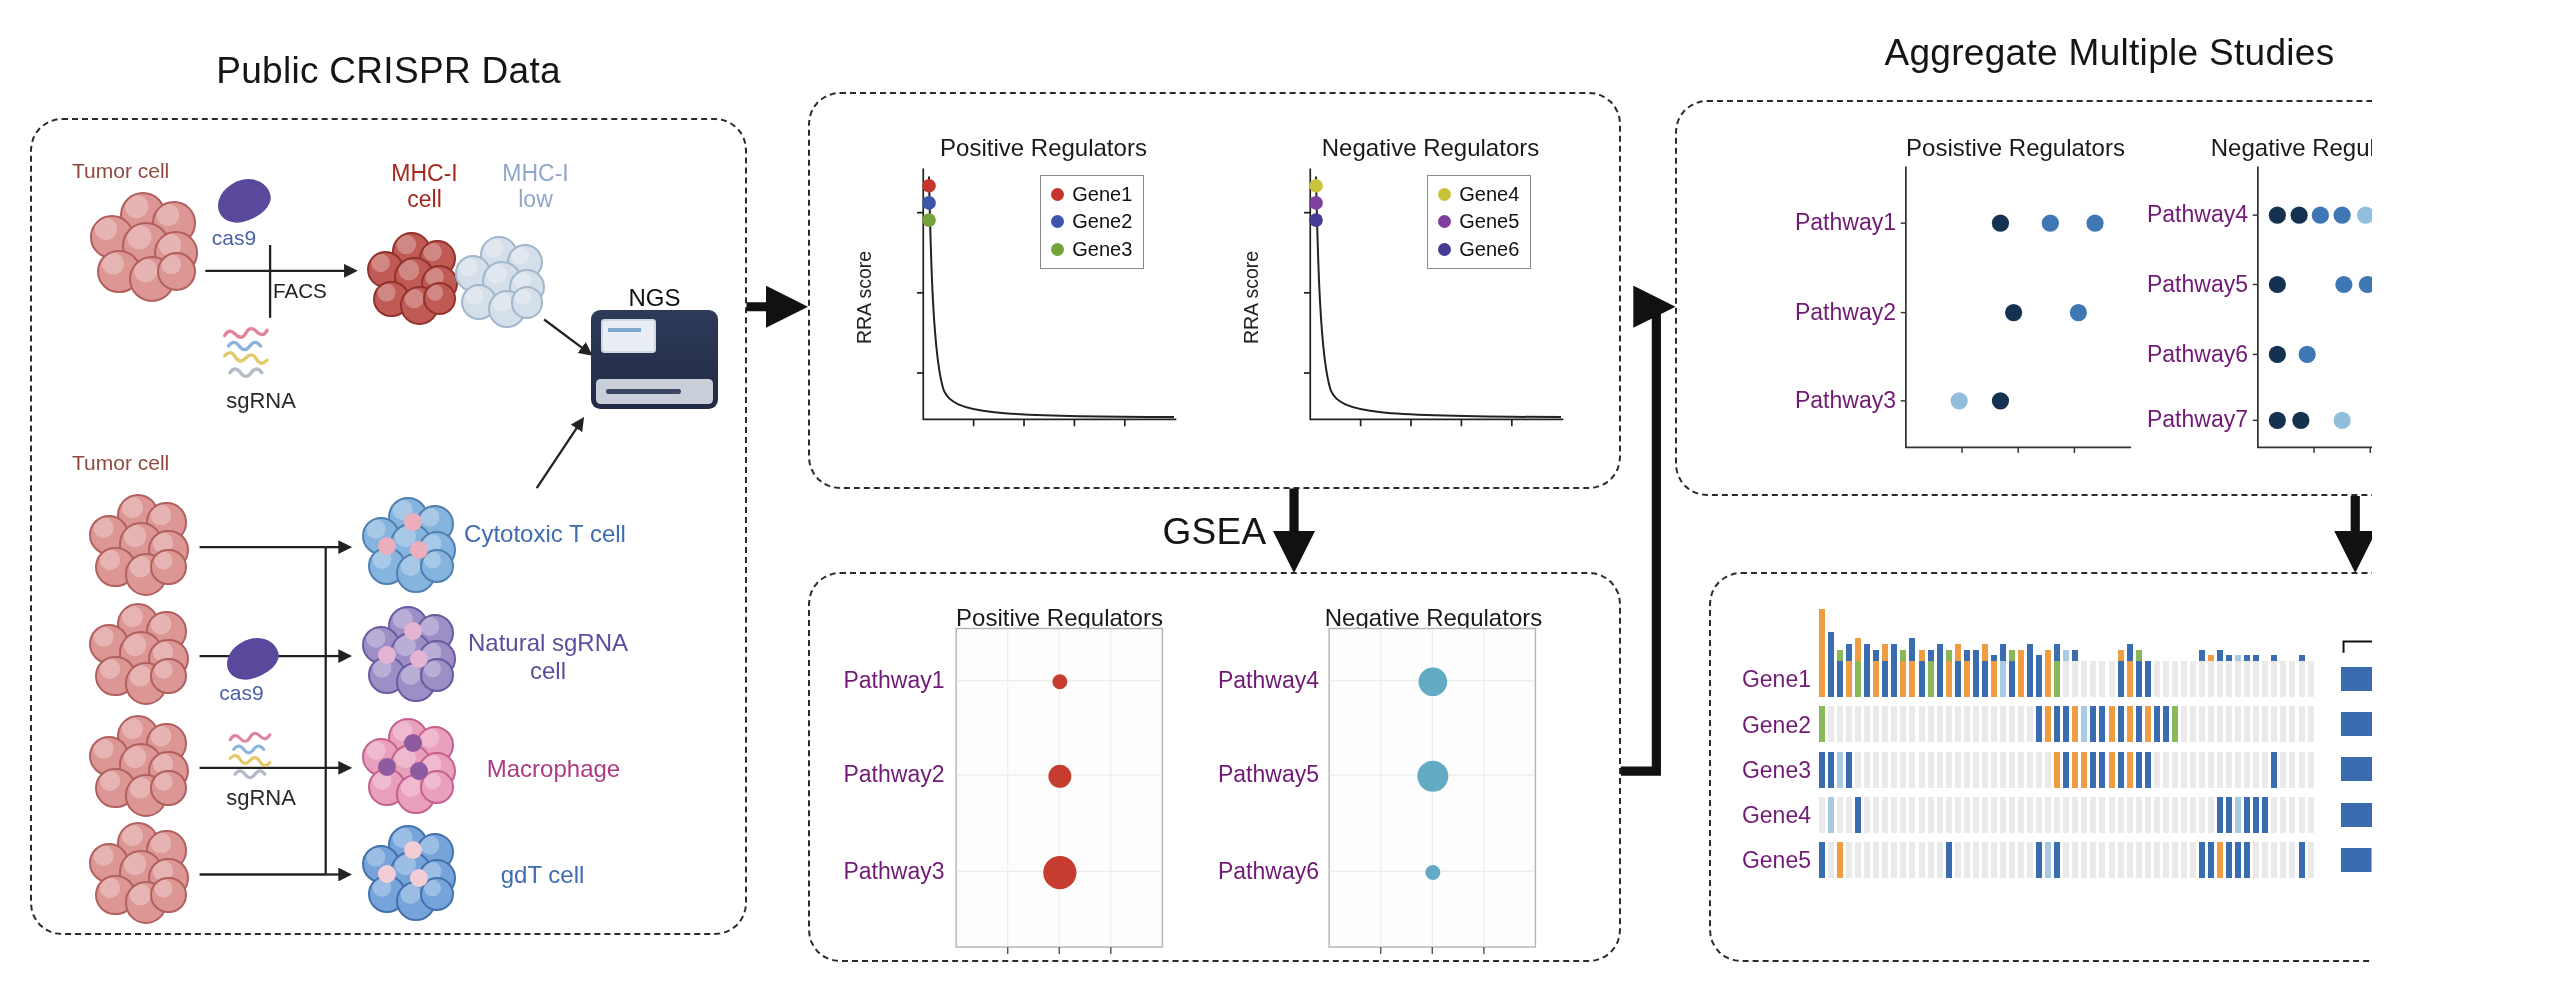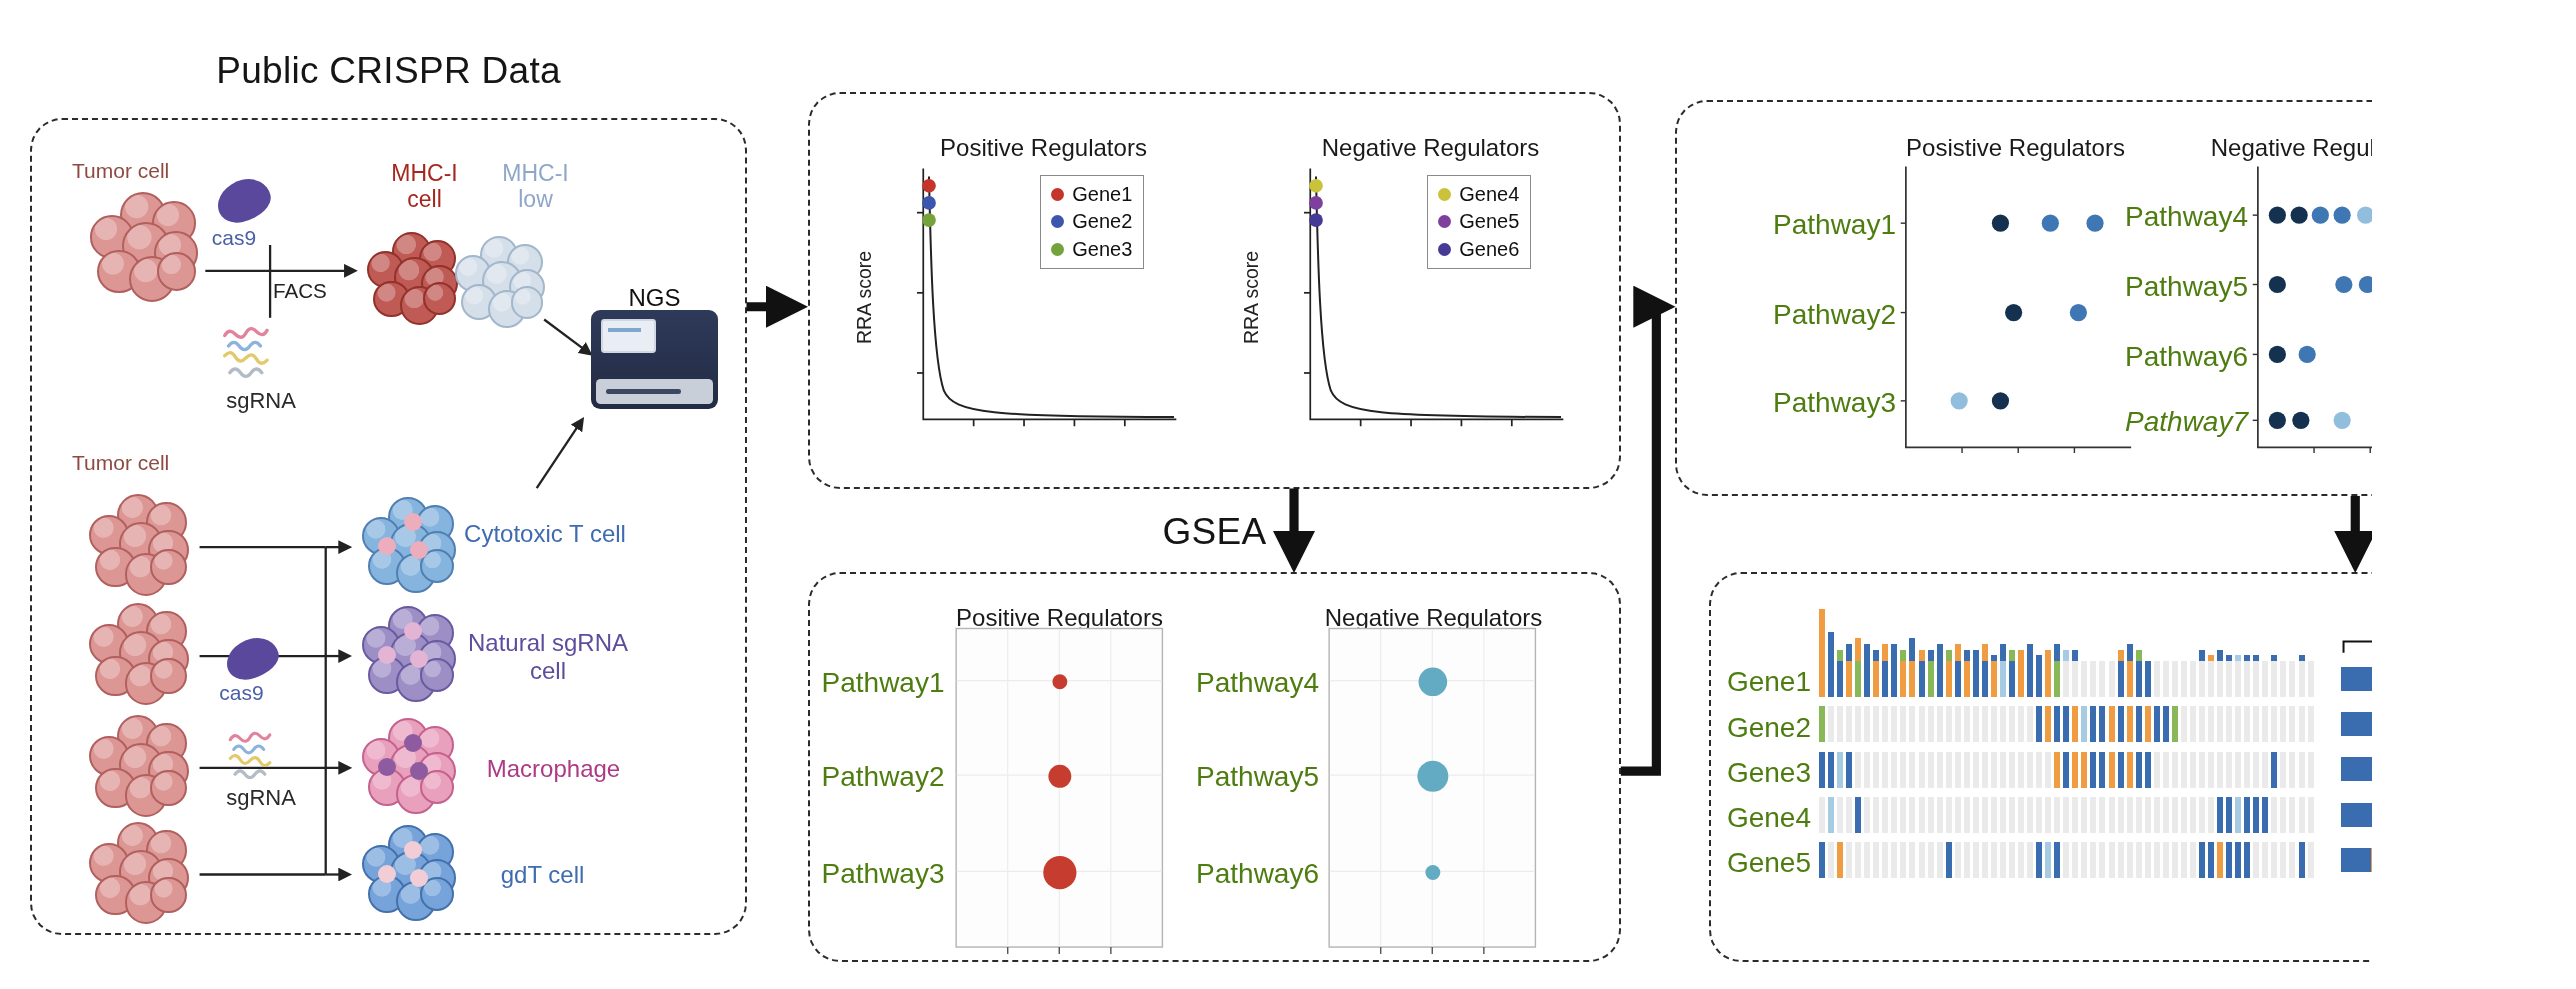--- a/index.html
+++ b/index.html
@@ -9,21 +9,21 @@
 .abs{position:absolute}
 .panel{position:absolute;border:2.3px dashed #2b2b2b;border-radius:32px}
 .section-title{position:absolute;font-size:37px;text-align:center;color:#151515;letter-spacing:0.3px}
 .sub-title{position:absolute;font-size:24px;text-align:center;color:#1a1a1a}
 .txt{position:absolute}
 .ylab{position:absolute;width:172px;font-size:19.5px;color:#222;text-align:center;transform:rotate(-90deg)}
 .legend{position:absolute;background:#fff;border:1.4px solid #8a8a8a;padding:6.9px 10.3px;display:flex;flex-direction:column;gap:4.6px;z-index:3}
 .legend .row{display:flex;align-items:center;gap:8px}
 .legend .dot{width:13px;height:13px;border-radius:50%;flex:0 0 auto}
 .legend .lab{font-size:20px;color:#111;white-space:nowrap}
-.pathway-label,.gene-label{position:absolute;font-size:28px;color:#4d7c0f;text-align:right;white-space:nowrap}
+.pathway-label,.gene-label{position:absolute;font-size:23px;color:#701a75;text-align:right;white-space:nowrap}
 .cell-type-label{position:absolute;font-size:24px;text-align:center;line-height:1.15;font-weight:500}
 .small-label{position:absolute;font-size:21px}
 .two-line{text-align:center;line-height:1.12;font-weight:500}
 .cluster{position:absolute}
 .cluster i{position:absolute;border-radius:50%}
 .cluster .cc{background-color:var(--f);background-image:radial-gradient(circle at 35% 30%,rgba(255,255,255,.28) 0 28%,transparent 30%);border:2.3px solid var(--s)}
 .cluster .ca{background:var(--a)}
 .cl-tumor{--f:#dc9795;--s:#b1605e}
 .cl-mhch{--f:#bf5a54;--s:#93322c}
 .cl-mhcl{--f:#d5dfe9;--s:#a3b7cc}
@@ -57,20 +57,21 @@
           <path d="M0,0L10,5L0,10z" fill="#111"></path>
         </marker>
       <marker id="mt" viewBox="0 0 10 10" refX="5" refY="5" markerWidth="6" markerHeight="6" orient="auto">
           <path d="M0,0L10,5L0,10z" fill="#222"></path>
         </marker>
     </defs>
   </svg>
 
   <div class="section-title" style="left:30px;top:50px;width:717px">Public CRISPR Data</div>
   <div class="section-title" style="left:808px;top:511px;width:813px">GSEA</div>
+  <div class="section-title" style="left:1675px;top:32px;width:869px">Aggregate Multiple Studies</div>
 
   <div class="panel" id="p-crispr" style="left:30px;top:118px;width:717px;height:817px">
     <svg class="abs" style="left:0;top:0" width="717" height="817" viewBox="0 0 1250 1425">
       <g stroke="#222" stroke-width="4" fill="none">
         <path d="M302,263 H556" marker-end="url(#mt)"></path>
         <path d="M415,218 V345"></path>
         <path d="M893,348 L968,404" marker-end="url(#mt)"></path>
         <path d="M880,642 L956,528" marker-end="url(#mt)"></path>
         <path d="M292,745 H512"></path>
           <path d="M292,935 H512"></path>
@@ -421,21 +422,21 @@
         <circle cx="46" cy="445" r="15" fill="#14324f"></circle>
         <circle cx="87" cy="445" r="15" fill="#14324f"></circle>
         <circle cx="159" cy="445" r="15" fill="#92bedd"></circle>
       </svg>
   <div class="pathway-label" style="left: 69px; top: 107px; width: 150px;">Pathway1</div>
       <div class="pathway-label" style="left: 69px; top: 197px; width: 150px;">Pathway2</div>
       <div class="pathway-label" style="left: 69px; top: 285px; width: 150px;">Pathway3</div>
       <div class="pathway-label" style="left: 421px; top: 99px; width: 150px;">Pathway4</div>
       <div class="pathway-label" style="left: 421px; top: 169px; width: 150px;">Pathway5</div>
       <div class="pathway-label" style="left: 421px; top: 239px; width: 150px;">Pathway6</div>
-      <div class="pathway-label" style="left: 421px; top: 304px; width: 150px; font-style: italic;">Pathway7</div>
+      <div class="pathway-label" style="left: 421px; top: 304px; width: 150px;">Pathway7</div>
     </div>
 
   <div class="panel" id="p-mut" style="left:1709px;top:572px;width:837px;height:390px">
     <svg class="abs" style="left:630px;top:64px" width="166" height="17" viewBox="0 0 290 30">
       <path d="M3,26 V6 H282 V26" stroke="#111" stroke-width="3.5" fill="none"></path>
     </svg>
   <div class="mut-top">
         <i style="left: 0px; height: 52px; background: rgb(240, 156, 66);"></i>
         <i style="left: 9px; height: 29px; background: rgb(58, 108, 176);"></i>
         <i style="left: 18px; height: 11.5px; background: rgb(136, 184, 87);"></i>

